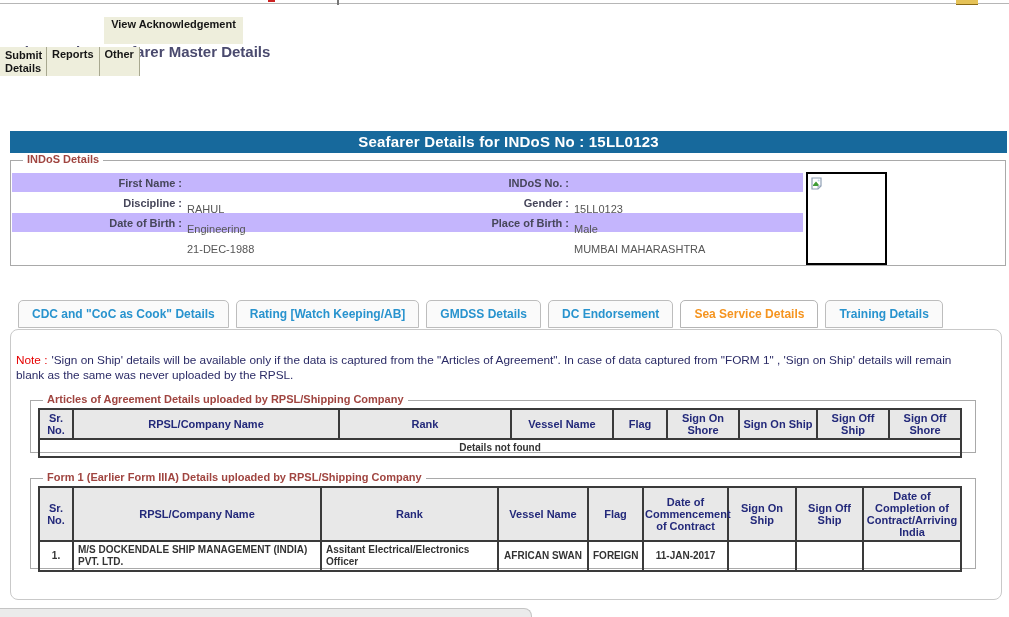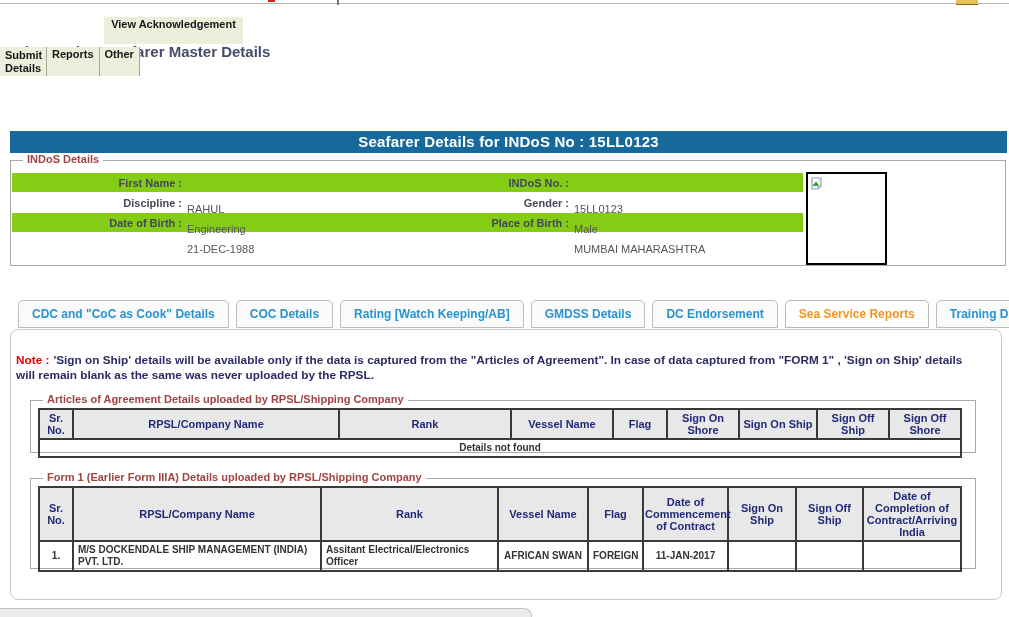--- a/index.html
+++ b/index.html
@@ -31,42 +31,42 @@
               background:#17699c; color:#fff; font-size:15px; font-weight:bold;
               text-align:center; line-height:22px; letter-spacing:.2px; }
 
   
   .fieldset { position:absolute; border:1px solid #a9a9a9; background:#fff; }
   .fieldset .legend { position:absolute; top:-8px; left:12px; background:#fff;
                       padding:0 4px; font-size:11px; font-weight:bold; color:#a04540; }
   .fs-indos { top:160px; left:10px; width:996px; height:106px; }
   .irows { position:absolute; top:12px; left:1px; width:791px; }
   .irow { display:flex; height:20px; line-height:20px; font-size:11px; border-bottom:1px solid #fff; }
-  .irow.alt { background:#84cc16;justify-content:flex-end; }
+  .irow.alt { background:#c4b5fd;justify-content:flex-end; }
   .irow .lbl { font-weight:bold; color:#46465a; text-align:right; padding-right:5px; }
   .irow .val { color:#555;margin-top:26px; }
   .irow .l1 { width:175px; } .irow .v1 { width:230px; }
   .irow .l2 { width:157px; } .irow .v2 { flex:1; }
 
   .photo { position:absolute; top:172px; left:806px; width:81px; height:93px;
            border:2px solid #000; background:#fff; }
   .photo svg { margin:3px 0 0 3px; }
 
   
   .tabs { position:absolute; top:300px; left:18px; display:flex; gap:7px; z-index:2; }
   .tab { height:28px; line-height:26px; padding:0 13px; background:#fafafa;
          border:1px solid #bdbdbd; border-radius:5px 5px 0 0;
          font-size:12px; font-weight:bold; color:#2893ce; white-space:nowrap; cursor:pointer; }
   .tab.active { background:#fff; color:#f5941f; border-color:#b5b5b5; }
 
   
   .panel { position:absolute; top:329px; left:10px; width:992px; height:271px;
            border:1px solid #c9c9c9; border-radius:8px; background:#fff; }
   .note { position:absolute; top:23px; left:5px; width:965px;
-          font-size:11.8px; font-weight:bold; color:#2b2b66; line-height:14.5px; }
+          font-size:11.8px; font-weight:normal; color:#2b2b66; line-height:14.5px; }
   .note .pfx { color:#e60000; margin-right:4px; }
 
   .fs-articles { top:400px; left:30px; width:946px; height:53px; }
   .fs-form1 { top:478px; left:30px; width:946px; height:91px; }
 
   table.grid { border-collapse:collapse; margin:7px 0 0 7px; width:922px; table-layout:fixed; }
   table.grid th, table.grid td { border:2px solid #3a3a3a; }
   table.grid th { background:#e8e8e8; color:#23297a; font-size:11px; font-weight:bold;
                   line-height:12px; padding:2px 1px; text-align:center; }
   table.grid td { font-size:10px; font-weight:bold; color:#333; line-height:12px; padding:2px 4px;border-radius:8px; }
@@ -128,25 +128,24 @@
   <svg width="14" height="14" viewBox="0 0 14 14">
     <path d="M1 1 h9 v8 l-3 3 h-6 z" fill="#ffffff" stroke="#8fa0b5" stroke-width="1.2"></path>
     <path d="M2 8 l3-3.5 2.5 3 v1.5 h-5.5 z" fill="#3f9c35"></path>
     <path d="M10 9 l-3 3 v-3 z" fill="#d7dee8" stroke="#8fa0b5" stroke-width=".8"></path>
     <circle cx="7.6" cy="3.4" r="1" fill="#bcd2e8"></circle>
   </svg>
 </div>
 
 <div class="tabs">
   <div class="tab">CDC and "CoC as Cook" Details</div>
-  <div class="tab">COC Details</div>
   <div class="tab">Rating [Watch Keeping/AB]</div>
   <div class="tab">GMDSS Details</div>
   <div class="tab">DC Endorsement</div>
-  <div class="tab active">Sea Service Reports</div>
+  <div class="tab active">Sea Service Details</div>
   <div class="tab">Training Details</div>
 </div>
 
 <div class="panel">
   <div class="note">
     <span class="pfx">Note :</span><span>'Sign on Ship' details will be available only if the data is captured from the "Articles of Agreement". In case of data captured from "FORM 1" , 'Sign on Ship' details will remain blank as the same was never uploaded by the RPSL.</span>
   </div>
 </div>
 
 <div class="fieldset fs-articles">

